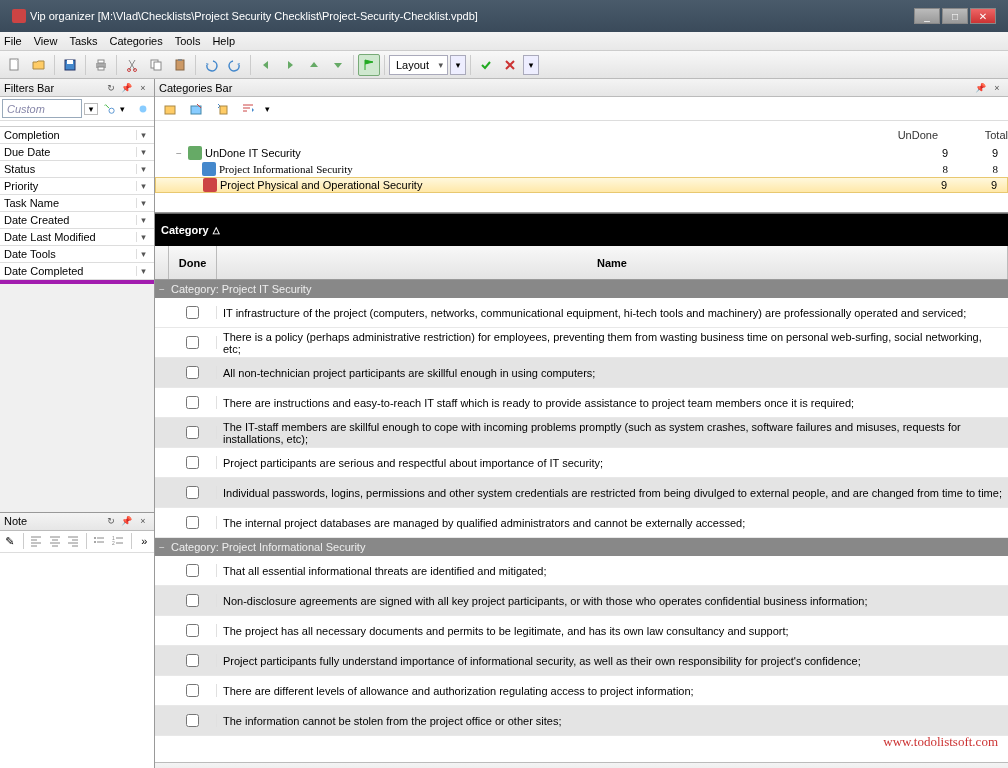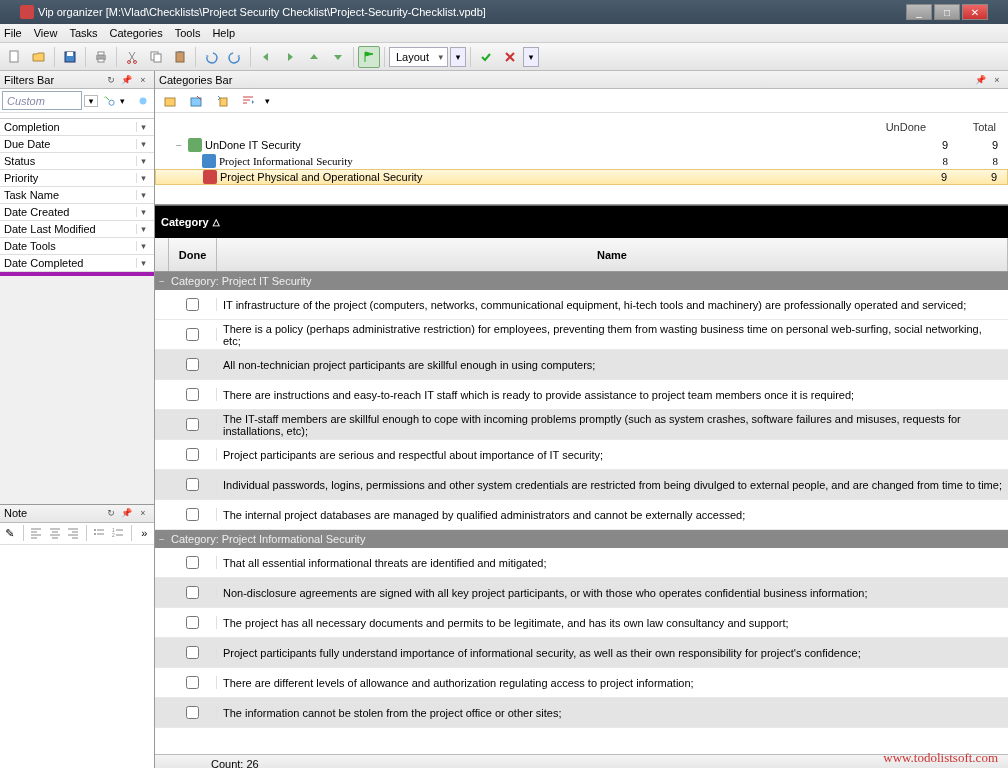--- a/index.html
+++ b/index.html
@@ -1,17 +1,17 @@
 <!DOCTYPE html>
 <html><head>
 <meta charset="utf-8">
 <style>
 * { box-sizing: border-box; margin: 0; padding: 0; }
 body { font-family: Tahoma, Arial, sans-serif; font-size: 11px; background: #fff; color: #000; overflow: hidden; }
-.titlebar { background: linear-gradient(to bottom, #4a5b6b, #3a4a5a); color: #fff; height: 24px; display: flex; align-items: center; padding: 0 20px; }
+.titlebar { background: linear-gradient(to bottom, #4a5b6b, #3a4a5a); color: #fff; height: 32px; display: flex; align-items: center; padding: 0 12px; }
 .titlebar .icon { width: 14px; height: 14px; background: #c44; border-radius: 2px; margin-right: 4px; }
 .titlebar-text { flex: 1; font-size: 11px; }
 .winbtns { display: flex; gap: 2px; }
 .winbtn { width: 26px; height: 16px; display: flex; align-items: center; justify-content: center; color: #fff; font-size: 10px; border: 1px solid #888; background: linear-gradient(#bbb,#999); }
 .winbtn.close { background: linear-gradient(#e66,#c33); }
 .menubar { background: linear-gradient(#f4f4f4,#e8e8e8); border-bottom: 1px solid #ccc; height: 19px; display: flex; align-items: center; padding: 0 4px; gap: 12px; }
 .menubar span { cursor: default; }
 .toolbar { background: linear-gradient(#f8f8f8,#e4e4e4); border-bottom: 1px solid #bbb; height: 28px; display: flex; align-items: center; padding: 0 4px; gap: 2px; }
 .tb-btn { width: 22px; height: 22px; border: 1px solid transparent; display: flex; align-items: center; justify-content: center; border-radius: 2px; }
 .tb-sep { width: 1px; height: 20px; background: #ccc; margin: 0 2px; }
@@ -36,37 +36,37 @@
 .rightcol { flex: 1; display: flex; flex-direction: column; }
 .cat-toolbar { background: #fff; height: 24px; display: flex; align-items: center; padding: 2px 6px; gap: 8px; border-bottom: 1px solid #ddd; }
 .cat-tree { background: #fff; height: 92px; border-bottom: 1px solid #999; position: relative; }
 .cat-item { display: flex; align-items: center; height: 16px; padding-left: 18px; }
 .cat-item.sel { background: linear-gradient(#fff8dd,#ffe8a8); border: 1px solid #e8c870; }
 .cat-item .exp { width: 12px; text-align: center; color: #888; font-size: 10px; }
 .cat-item .cicon { width: 14px; height: 14px; margin: 0 3px; }
 .cat-item .name { flex: 1; }
 .cat-item .num { width: 50px; text-align: right; }
 .cat-tree .rows { padding-top: 4px; }
-.cat-header-row { position: absolute; right: 12px; top: 8px; display: flex; gap: 20px; }
+.cat-header-row { position: absolute; right: 0; top: 8px; display: flex; gap: 20px; }
 .cat-header-row div { width: 50px; text-align: right; color: #333; }
 .grid-area { flex: 1; display: flex; flex-direction: column; overflow: hidden; border-top: 1px solid #666; }
 .group-hdr { background: #000; color: #fff; height: 18px; display: flex; align-items: center; padding: 16px 6px; font-weight: bold; }
 .group-hdr .tri { margin-left: 4px; font-size: 9px; }
 .grid-cols { display: flex; background: linear-gradient(#f8f8f8,#e4e4e4); border-bottom: 1px solid #999; height: 34px; }
 .grid-cols .c { border-right: 1px solid #bbb; display: flex; align-items: center; justify-content: center; font-weight: bold; }
 .grid-body { flex: 1; overflow-y: auto; background: #fff; }
 .cat-row { background: #888; color: #eee; height: 18px; display: flex; align-items: center; padding: 0 4px; font-size: 11px; }
 .cat-row .exp { width: 12px; color: #ddd; font-size: 10px; }
 .task-row { display: flex; height: 30px; align-items: center; border-bottom: 1px solid #e8e8e8; }
 .task-row.alt { background: #e4e4e4; }
 .task-row .done-c { width: 48px; display: flex; justify-content: center; border-right: 1px solid #e0e0e0; }
 .task-row .name-c { flex: 1; padding: 0 6px; }
 .task-row input[type=checkbox] { width: 13px; height: 13px; }
 .footer { height: 18px; background: linear-gradient(#f4f4f4,#e4e4e4); border-top: 1px solid #bbb; display: flex; align-items: center; padding: 0 8px; }
-.watermark { position: fixed; right: 10px; bottom: 2px; color: #c33; font-family: Georgia, serif; font-size: 13px; }
+.watermark { position: fixed; right: 10px; bottom: 18px; color: #c33; font-family: Georgia, serif; font-size: 13px; }
 svg { display: block; }
 </style>
 </head>
 <body>
 
 <div class="titlebar">
   <div class="icon"></div>
   <div class="titlebar-text">Vip organizer [M:\Vlad\Checklists\Project Security Checklist\Project-Security-Checklist.vpdb]</div>
   <div class="winbtns">
     <div class="winbtn">_</div>

